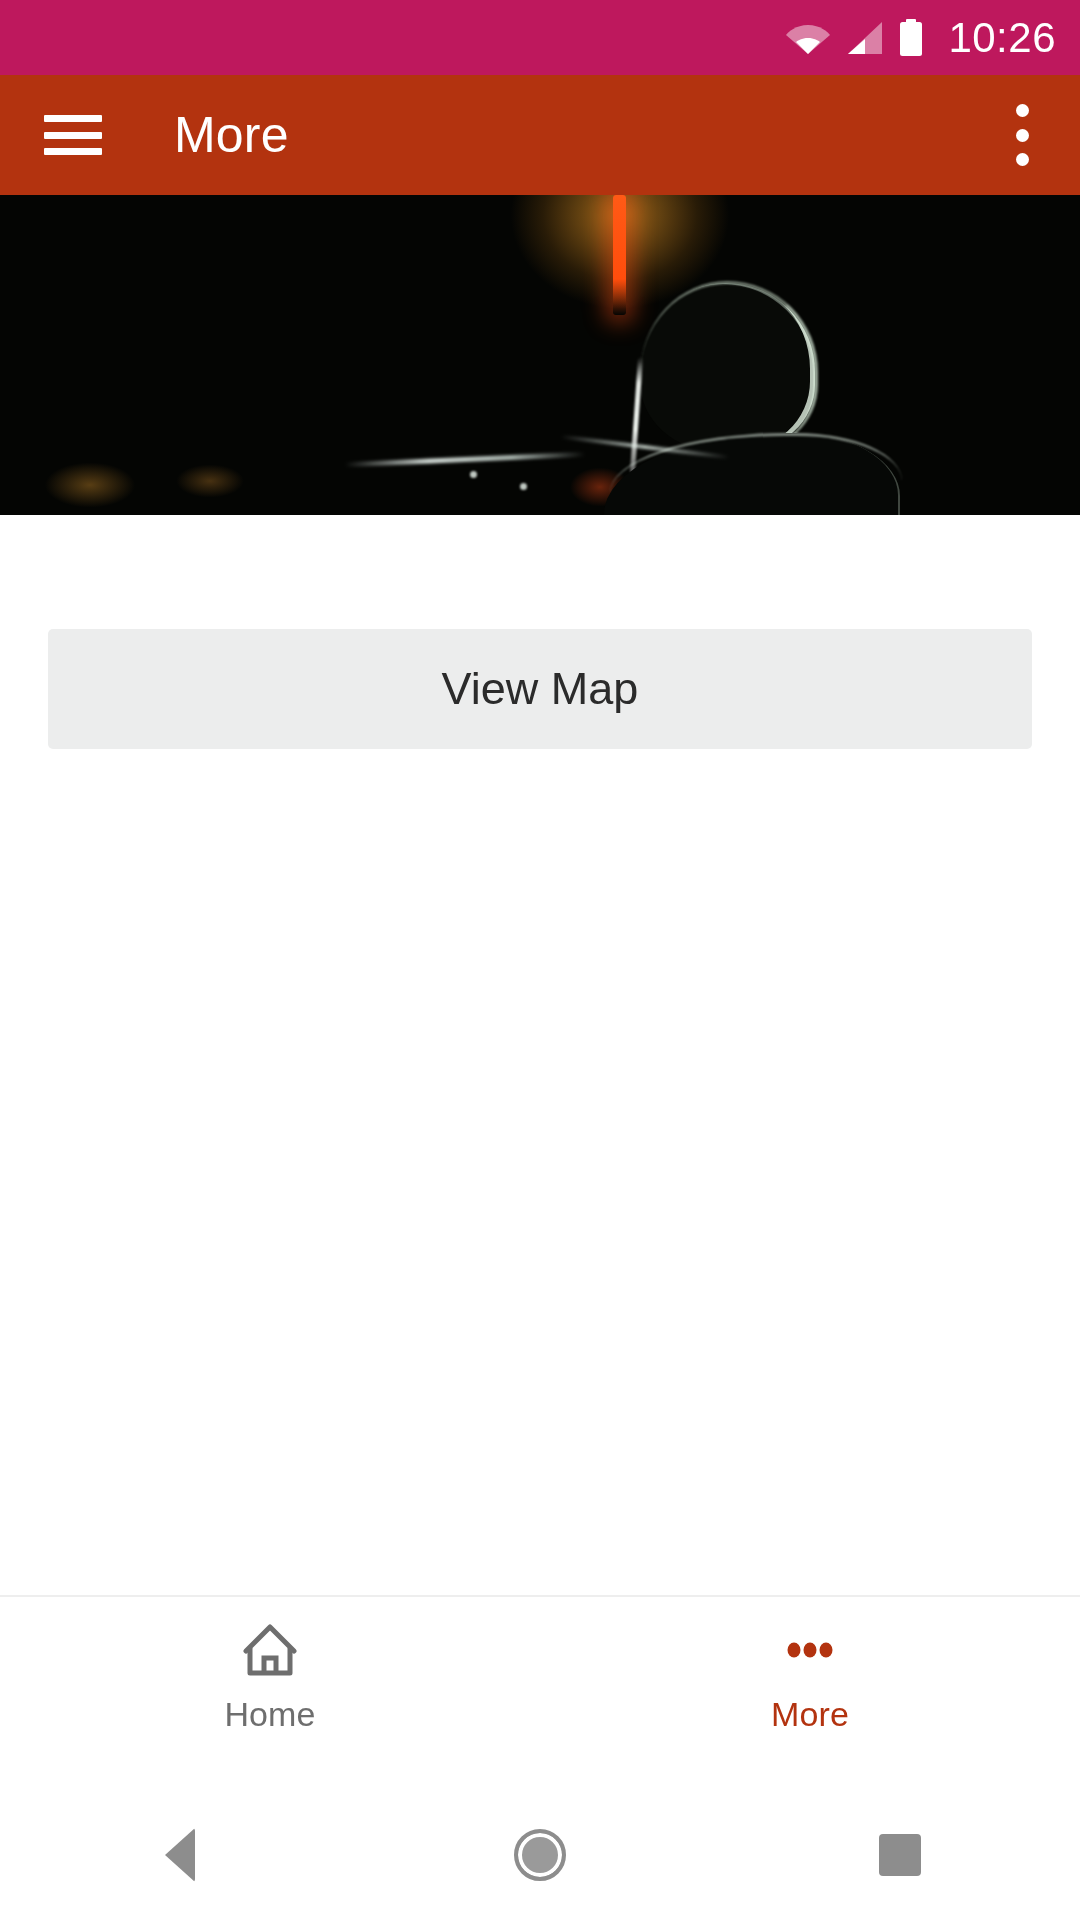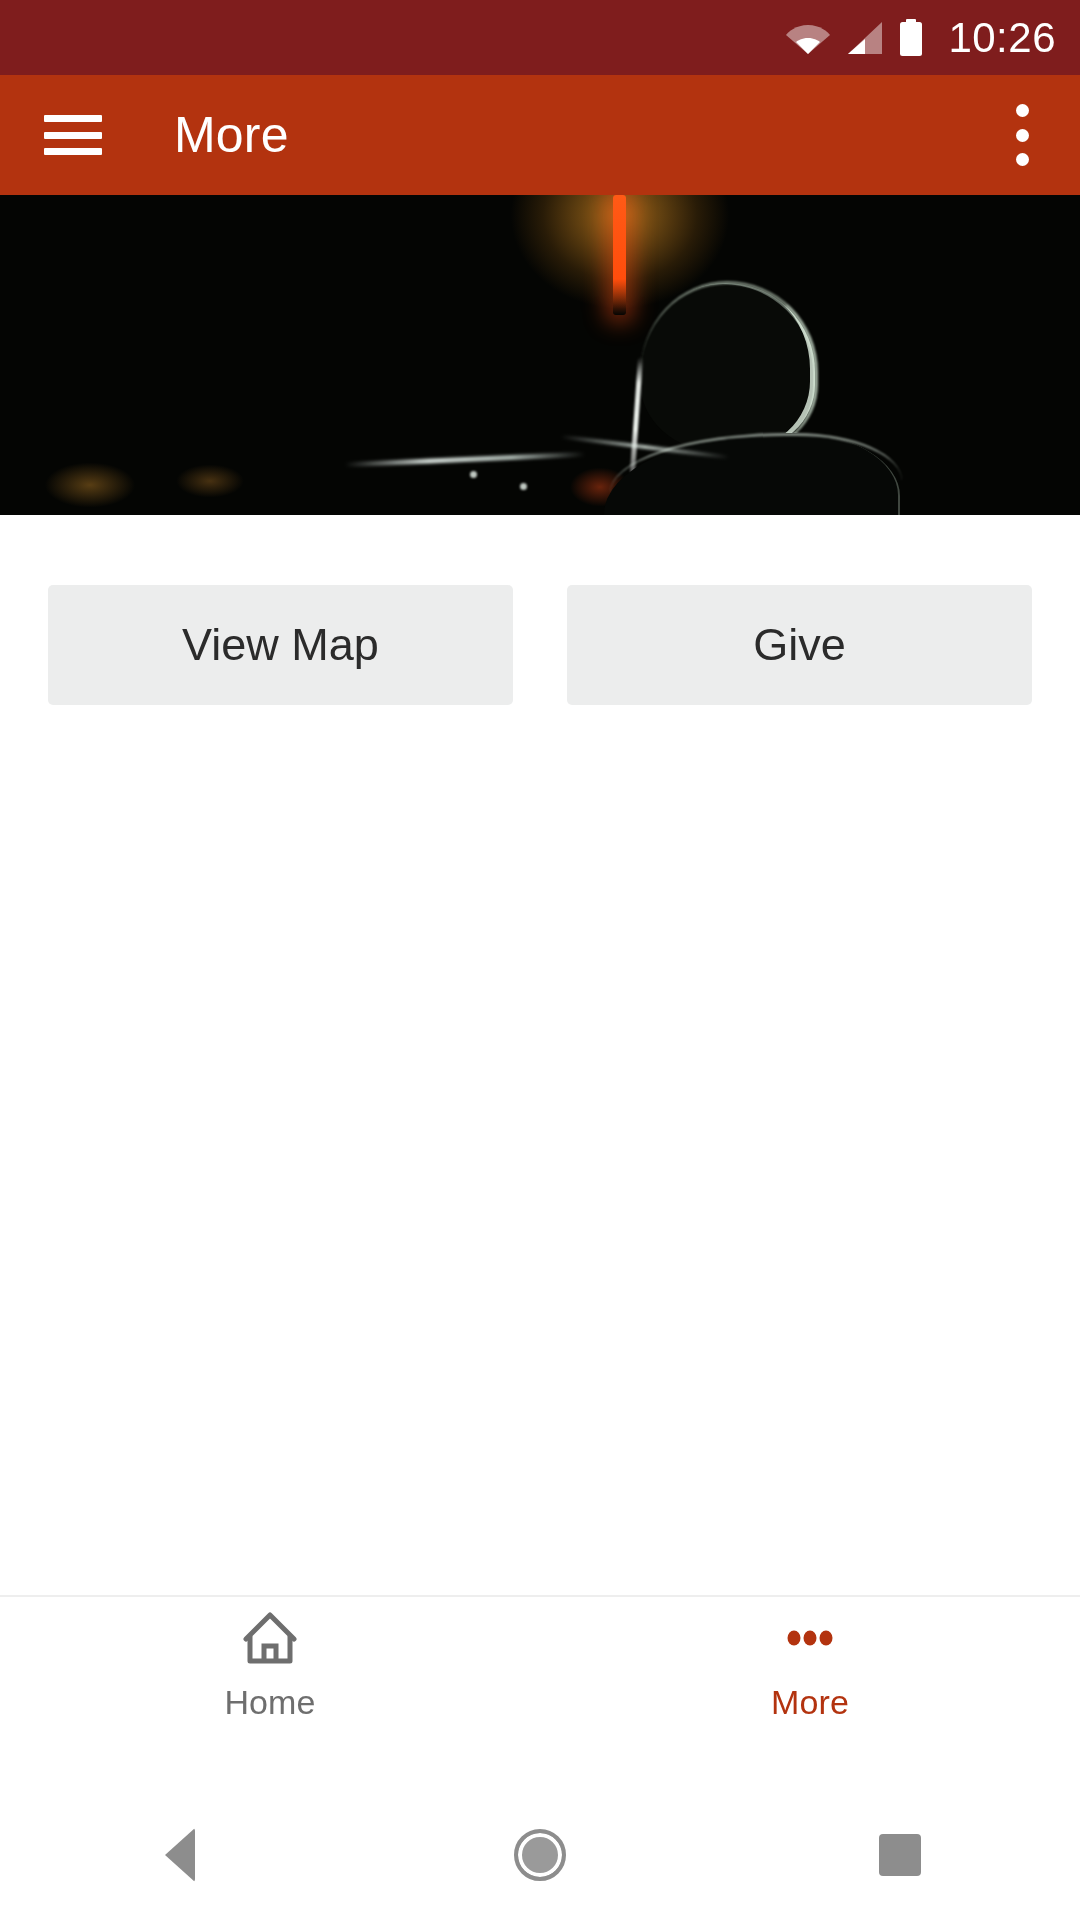--- a/index.html
+++ b/index.html
@@ -7,21 +7,21 @@
   body {
     font-family:"Liberation Sans", sans-serif;
     background:#ffffff;
     -webkit-font-smoothing:antialiased;
   }
   .phone { position:relative; width:1080px; height:1920px; background:#fff; }
 
   
   .statusbar {
     position:absolute; top:0; left:0; width:1080px; height:75px;
-    background:#7f1d1d;
+    background:#be185d;
     display:flex; align-items:center; justify-content:flex-end;
     padding-right:24px; gap:14px;
   }
   .sb-icon { display:flex; align-items:flex-end; }
   .clock {
     color:#ffffff; font-size:42px; line-height:42px;
     letter-spacing:0.5px; margin-left:10px; font-weight:400;
   }
 
   
@@ -122,27 +122,28 @@
 
   
   .content { position:absolute; top:515px; left:0; width:1080px; bottom:325px; background:#fff; }
   .btn-row { display:flex; gap:54px; padding:70px 48px 0 48px; }
   .btn {
     flex:1; height:120px; background:#eceded; border:none; border-radius:5px;
     font-family:"Liberation Sans", sans-serif;
     font-size:45px; color:#2b2b2b; font-weight:400;
     display:flex; align-items:center; justify-content:center;
     cursor:pointer;
+    margin-top:44px;
   }
 
   
   .tabbar {
     position:absolute; left:0; bottom:130px; width:1080px; height:195px;
     background:#fff; border-top:2px solid #eeeeee;
-    display:flex; align-items:flex-start; padding-top:10px;
+    display:flex; align-items:flex-start; padding-top:22px;
   }
   .tab {
     flex:1; display:flex; flex-direction:column; align-items:center; gap:16px;
     cursor:pointer;
   }
   .tab-icon { height:62px; display:flex; align-items:center; justify-content:center; }
   .tab-label { font-size:34px; color:#6e6e6e; line-height:34px; letter-spacing:0.1px; }
   .tab.active .tab-label { color:#b3330f; }
 
   
@@ -226,21 +227,20 @@
 
     <div class="hero-streak"></div>
     <div class="hero-streak2"></div>
     <div class="hero-spark" style="left:470px; top:276px;"></div>
     <div class="hero-spark" style="left:520px; top:288px;"></div>
   </div>
 
   <div class="content">
     <div class="btn-row">
       <button class="btn">View Map</button>
-      <button class="btn">Give</button>
     </div>
   </div>
 
   <div class="tabbar">
 
     <div class="tab">
       <span class="tab-icon">
         <svg width="58" height="58" viewBox="0 0 58 58">
           <path d="M29 6 L53 30 M29 6 L5 30" fill="none" stroke="#6e6e6e" stroke-width="5" stroke-linecap="round"></path>
           <path d="M9 27 L9 52 L49 52 L49 27" fill="none" stroke="#6e6e6e" stroke-width="5" stroke-linejoin="round"></path>

